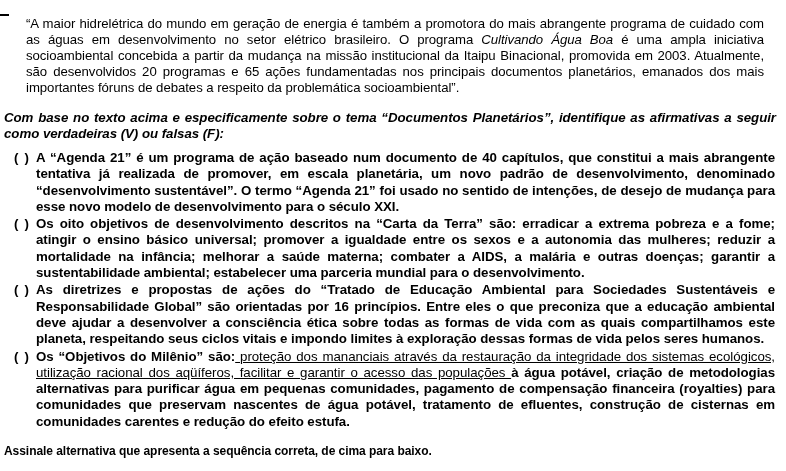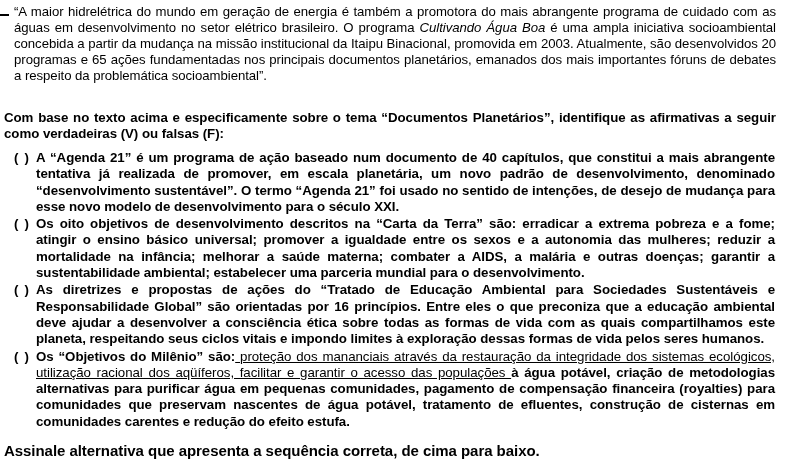--- a/index.html
+++ b/index.html
@@ -40,21 +40,21 @@
     position: absolute;
     left: 14px;
     top: 4px;
     width: 762px;
   }
   .quote-text {
     font-size: 13.2px;
     line-height: 16.1px;
     text-align: justify;
     text-justify: inter-word;
-    margin: 0;
+    margin: 12px;
     letter-spacing: -0.05px;
   }
   .quote-text .it {
     font-style: italic;
   }
   .quote-source {
     margin: 0;
     margin-top: 1px;
     font-size: 13.2px;
     line-height: 16px;
@@ -71,20 +71,21 @@
     left: 4px;
     top: 110px;
     width: 772px;
     margin: 0;
     font-size: 13.3px;
     line-height: 16.3px;
     font-weight: bold;
     text-align: justify;
     text-justify: inter-word;
     letter-spacing: -0.05px;
+    font-style: italic;
   }
 
   
   .statements {
     position: absolute;
     left: 0px;
     top: 150px;
     width: 786px;
   }
   .stmt {
@@ -115,21 +116,21 @@
   .stmt .it {
   }
 
   
   .closing {
     position: absolute;
     left: 4px;
     top: 443px;
     width: 772px;
     margin: 0;
-    font-size: 15px;
+    font-size: 12px;
     line-height: 16.3px;
     font-weight: bold;
     letter-spacing: -0.05px;
   }
 </style>
 </head>
 <body>
 
 <div class="page">
 

